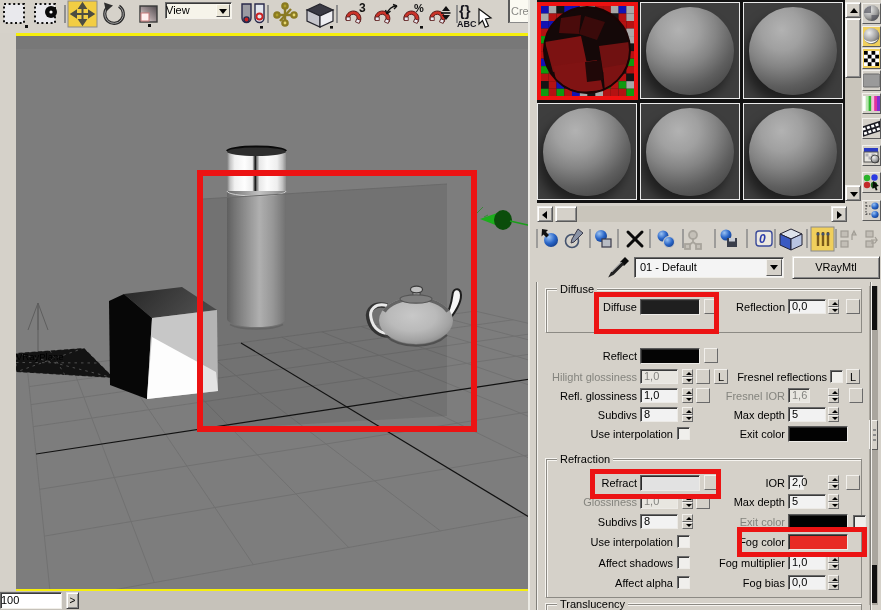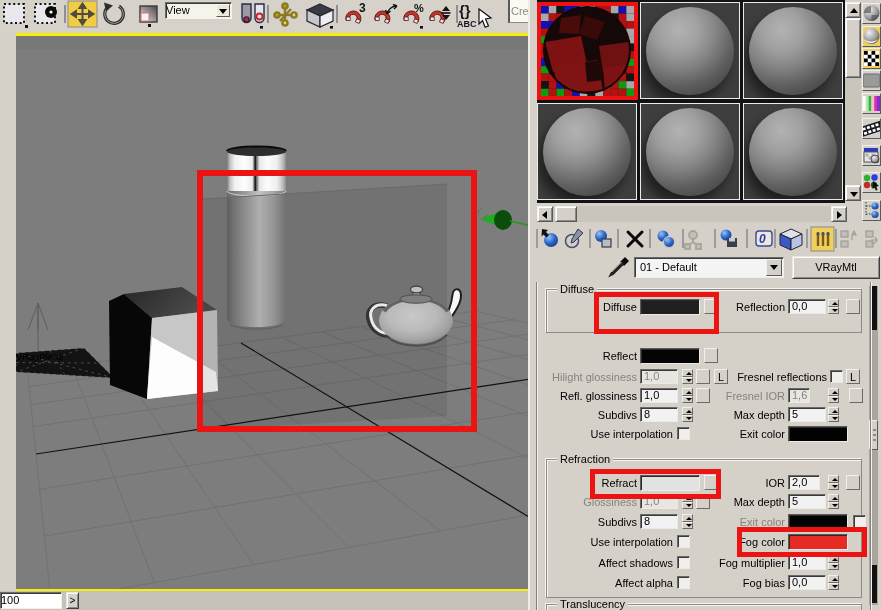--- a/index.html
+++ b/index.html
@@ -721,21 +721,21 @@
           <i class="dn"></i>
         </div>
 <div class="lbl r" style="left:-14px;top:146px;width:150px;">Use interpolation</div>
 <div class="cb" style="left:140px;top:145px;"></div>
 <div class="lbl r" style="left:98px;top:146px;width:150px;">Exit color</div>
 <div class="swatch" style="left:251px;top:144px;width:60px;height:16px;background:#020202;"></div>
 <div class="lbl r" style="left:-50px;top:195px;width:150px;">Refract</div>
 <div class="swatch" style="left:103px;top:193px;width:60px;height:16px;background:#e2e2e2;"></div>
 <div class="mapbtn" style="left:167px;top:193px;text-align:center;line-height:14px;"></div>
 <div class="lbl r" style="left:98px;top:195px;width:150px;">IOR</div>
-<div class="abs field" style="left:251px;top:193px;width:32px;height:15px;">2,0</div>
+<div class="abs field" style="left:251px;top:193px;width:16px;height:15px;">2,0</div>
 <div class="spin" style="left:291px;top:193px;">
           <i class="up"></i>
           <i class="dn"></i>
         </div>
 <div class="mapbtn" style="left:309px;top:193px;text-align:center;line-height:14px;"></div>
 <div class="lbl r dis-t" style="left:-50px;top:214px;width:150px;">Glossiness</div>
 <div class="abs field dis" style="left:103px;top:212px;width:38px;height:15px;">1,0</div>
 <div class="spin" style="left:145px;top:212px;">
           <i class="up"></i>
           <i class="dn"></i>

